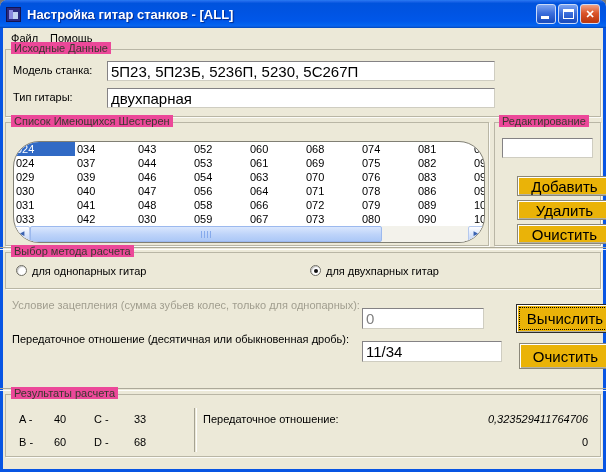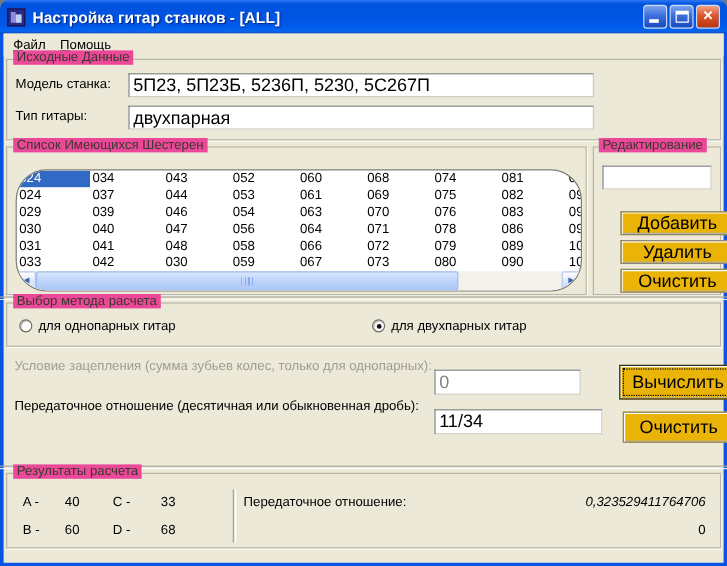--- a/index.html
+++ b/index.html
@@ -54,21 +54,21 @@
   .sb-btn{position:absolute;top:0;width:16px;height:16px;border:1px solid #B5C9EE;border-radius:2px;
     background:linear-gradient(180deg,#FEFEFF 0%,#DCE7FB 55%,#C2D5F8 100%);
     color:#3A62B0;font-size:8px;line-height:14px;text-align:center;}
   .sb-btn.left{left:0;}
   .sb-btn.right{right:0;}
   .sb-thumb{position:absolute;top:0;left:16px;width:352px;height:16px;border:1px solid #9CB9EE;border-radius:2px;
     background:linear-gradient(180deg,#D9E6FD 0%,#BDD3F9 55%,#ACC8F7 100%);}
   .sb-thumb::after{content:"";position:absolute;left:50%;top:4px;margin-left:-5px;width:10px;height:7px;
     background:repeating-linear-gradient(90deg,#86AAEC 0 1px,transparent 1px 3px);}
   
-  .radio-option{position:absolute;display:flex;align-items:center;gap:5px;height:13px;}
+  .radio-option{position:absolute;display:flex;align-items:flex-start;gap:5px;height:13px;}
   .radio{width:11px;height:11px;border-radius:50%;background:#fff;border:1px solid #6E6D62;
     box-shadow:inset 1px 1px 1px rgba(0,0,0,.25);position:relative;flex:none;}
   .radio-option.selected .radio::after{content:"";position:absolute;left:3px;top:3px;width:4px;height:4px;border-radius:50%;background:#111;}
   
   .hsep{position:absolute;left:0;right:0;height:2px;border-top:1px solid #ACA999;box-shadow:0 1px 0 rgba(255,255,255,.9);}
   .vsep{position:absolute;width:2px;border-left:1px solid #A5A292;box-shadow:1px 0 0 rgba(255,255,255,.9);}
   .lbl{position:absolute;white-space:nowrap;}
   .lbl.wrap{white-space:normal;line-height:15px;}
   .lbl.gray{color:#A19E8F;}
   .rval{position:absolute;right:12px;text-align:right;}

